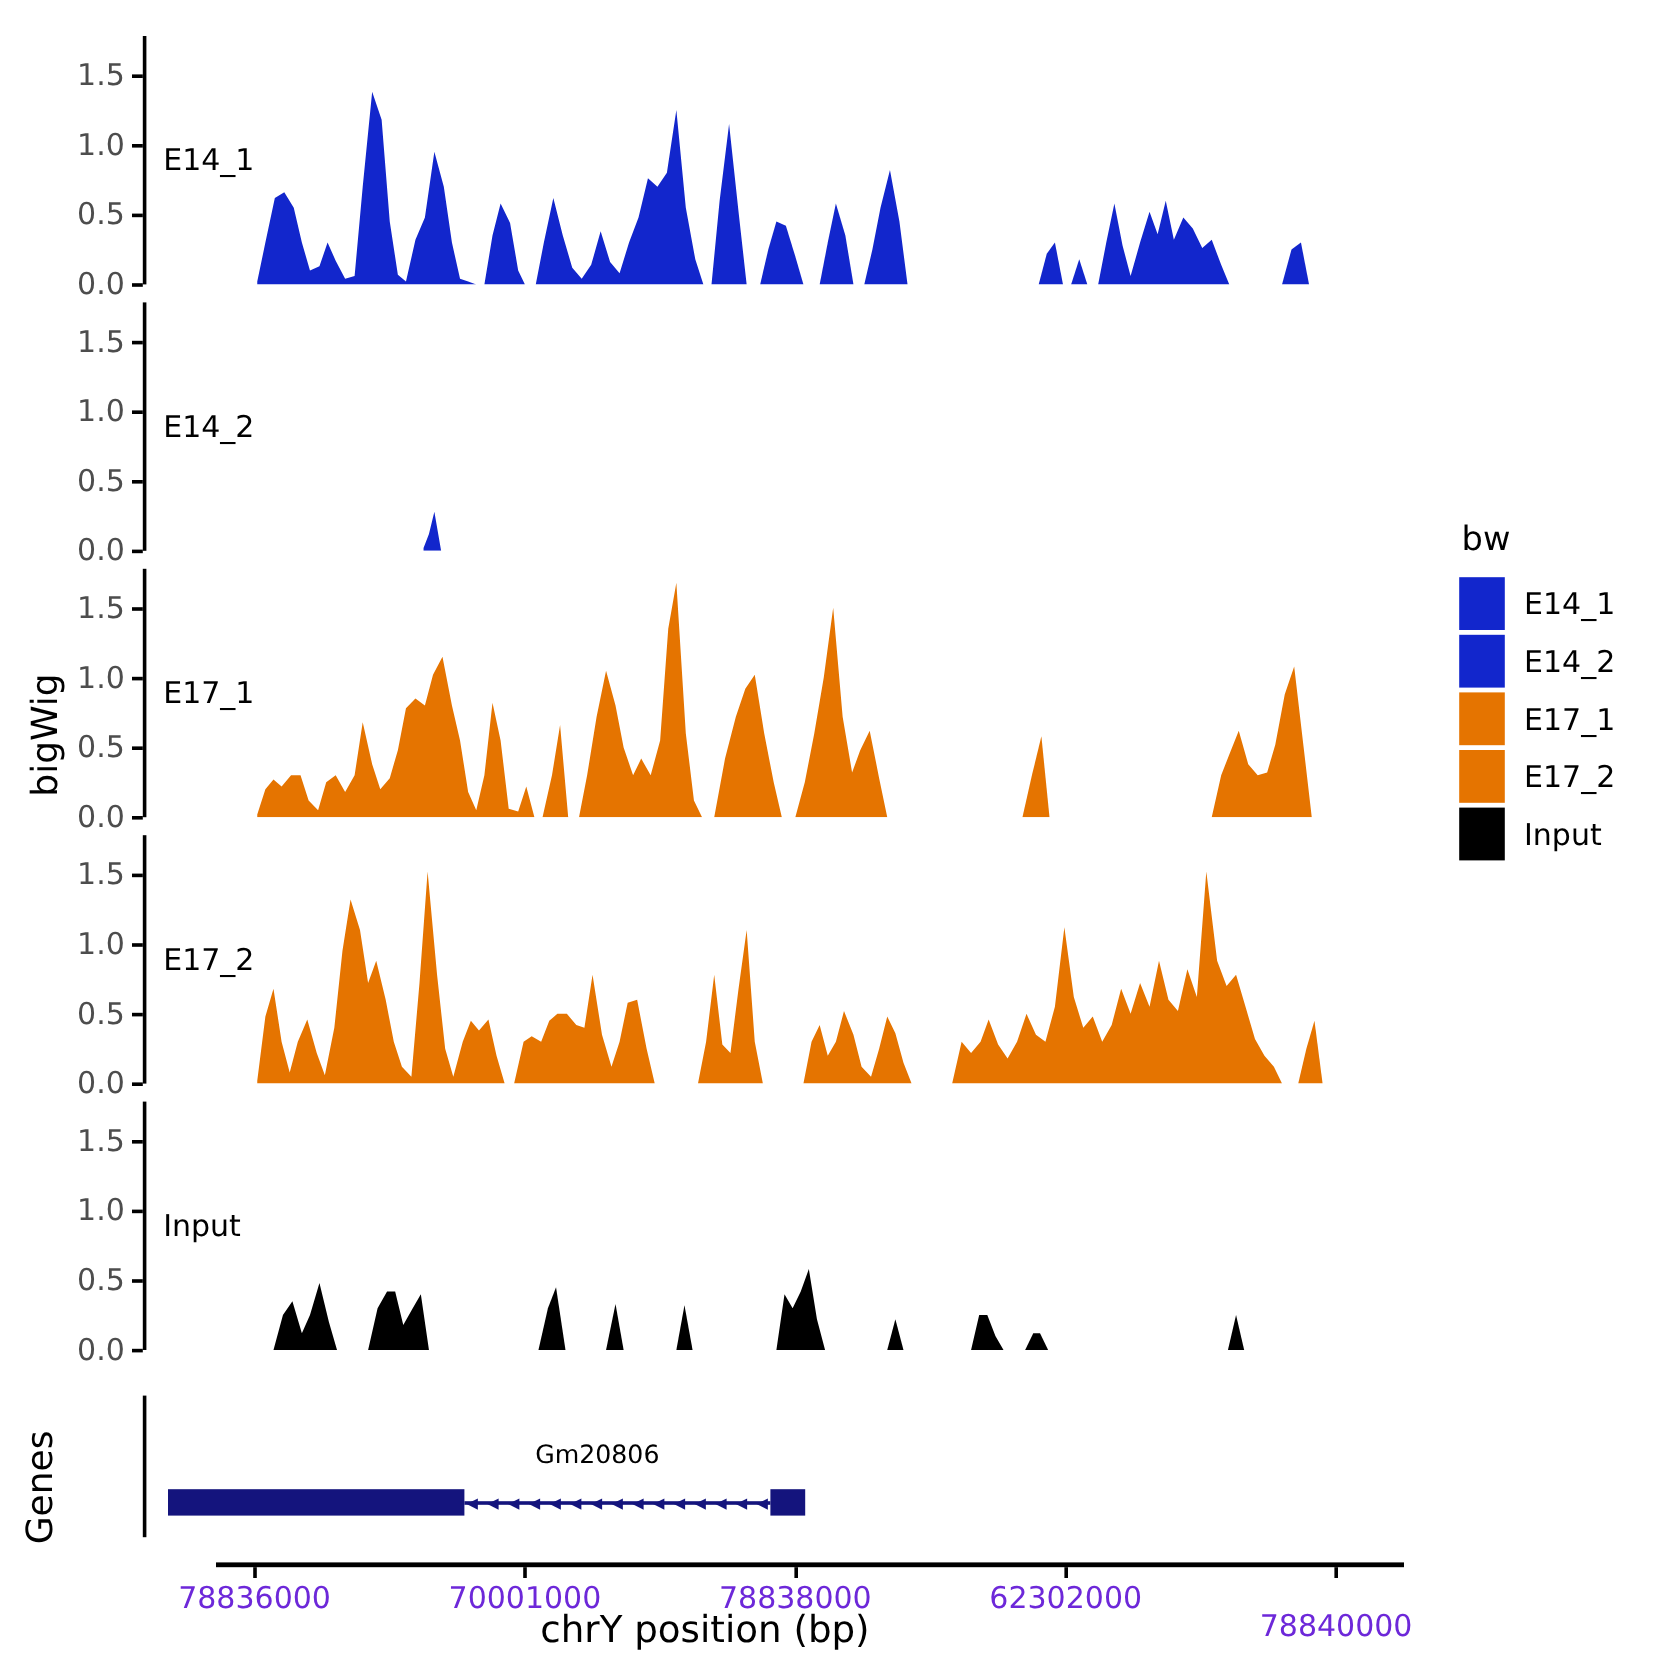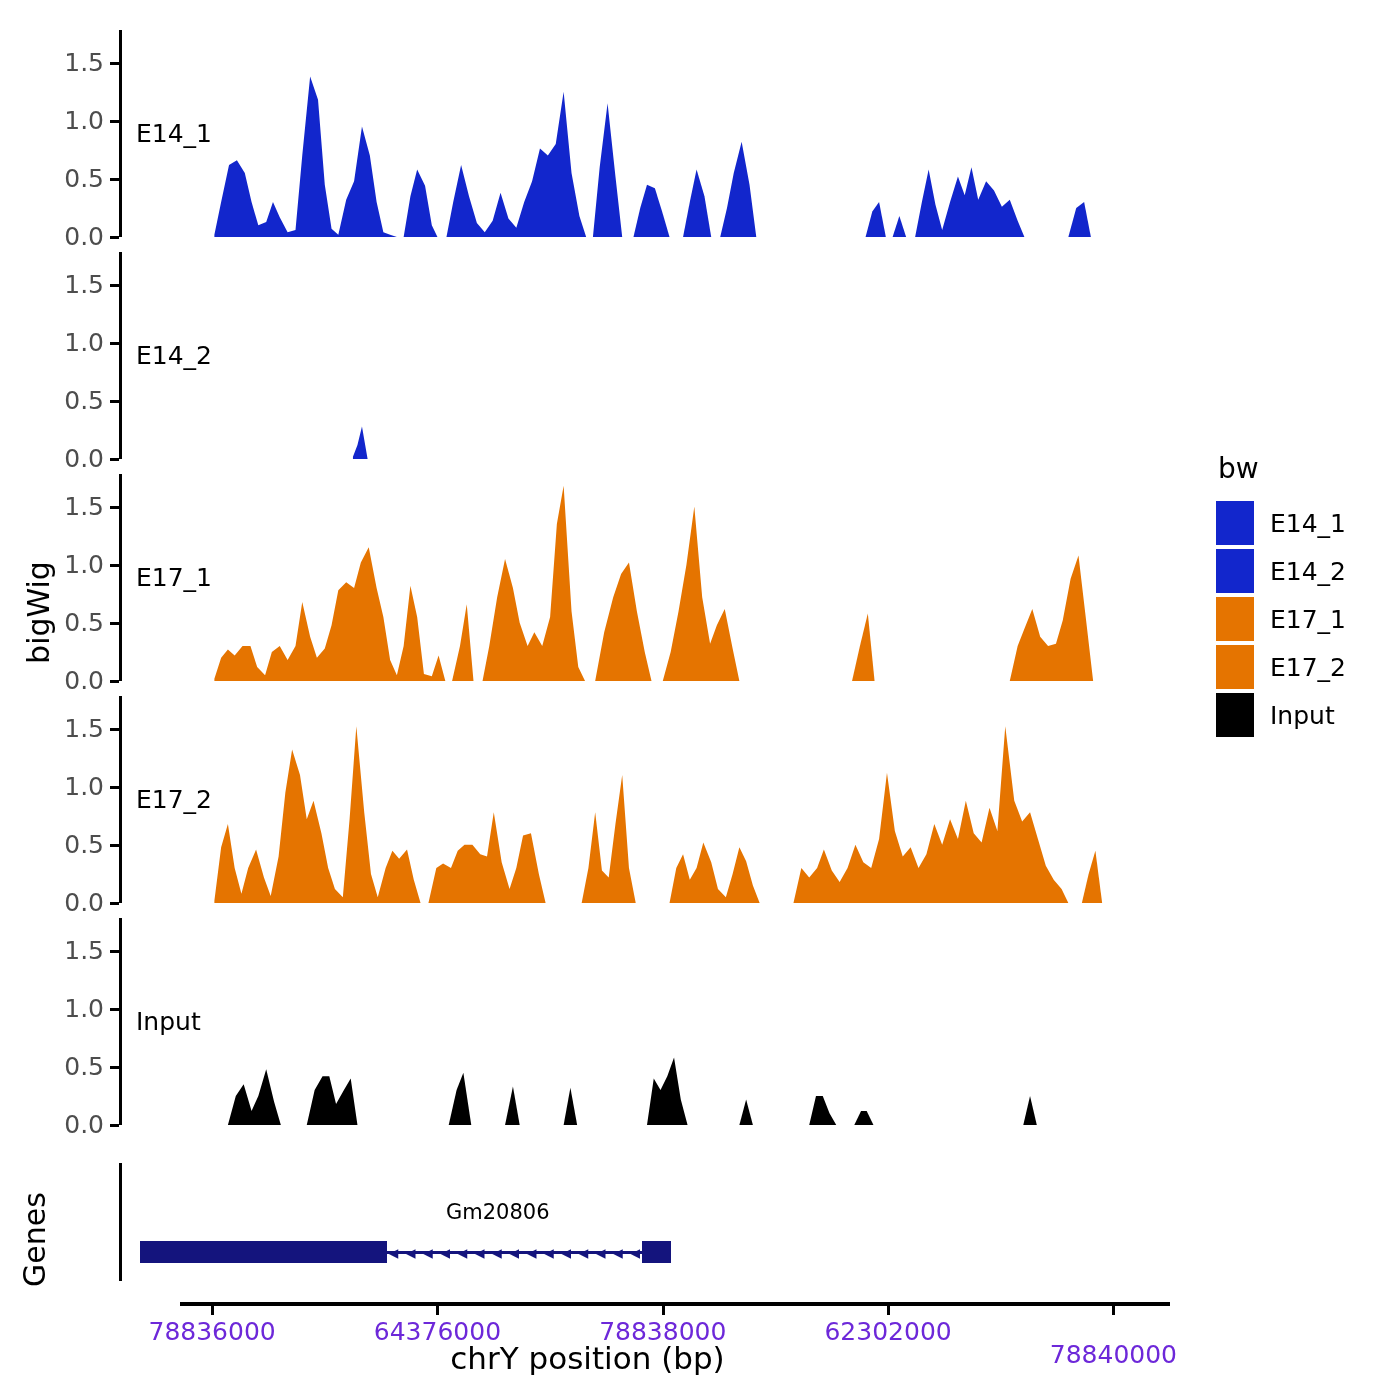--- a/index.html
+++ b/index.html
@@ -64,21 +64,21 @@
   .xticklab{
     position:absolute;top:1317px;font-size:25px;color:#6d28d9;
     text-align:center;width:200px;
   }
   #xaxis-title{
     position:absolute;top:1340px;left:0;width:1175px;text-align:center;
     font-size:31px;color:#000;
   }
 
   
-  #legend{position:absolute;left:1216px;top:452px;width:180px;}
+  #legend{position:absolute;left:1216px;top:432px;width:180px;}
   #legend-title{font-size:28px;color:#000;margin:0 0 14px 2px;}
   .legend-row{display:flex;align-items:center;height:48px;}
   .legend-swatch{width:38px;height:44px;flex:0 0 38px;}
   .legend-label{font-size:25px;color:#000;margin-left:16px;white-space:nowrap;}
 </style>
 </head>
 <body>
 
 <div id="root">
 
@@ -216,21 +216,21 @@
       <div class="gene-arrow" style="left: 595.959px; top: 1243px; color: rgb(20, 20, 125);">◂</div>
       <div class="gene-arrow" style="left: 613.226px; top: 1243px; color: rgb(20, 20, 125);">◂</div>
       <div class="gene-arrow" style="left: 630.494px; top: 1243px; color: rgb(20, 20, 125);">◂</div>
     </div>
 
   <div id="xaxis-line"></div>
   <div id="xaxis-ticks">
       <div class="xtick" style="left: 211.129px;"></div>
       <div class="xticklab" style="left: 112.129px;">78836000</div>
       <div class="xtick" style="left: 436.451px;"></div>
-      <div class="xticklab" style="left: 337.451px;">64376000</div>
+      <div class="xticklab" style="left: 337.451px;">70001000</div>
       <div class="xtick" style="left: 661.773px;"></div>
       <div class="xticklab" style="left: 562.773px; text-align: center;">78838000</div>
       <div class="xtick" style="left: 887.094px;"></div>
       <div class="xticklab" style="left: 788.094px;">62302000</div>
       <div class="xtick" style="left: 1112.42px;"></div>
       <div class="xticklab" style="left: 1013.42px; margin-top: 23px;">78840000</div>
     </div>
   <div id="xaxis-title">chrY position (bp)</div>
 
   <div id="legend">

